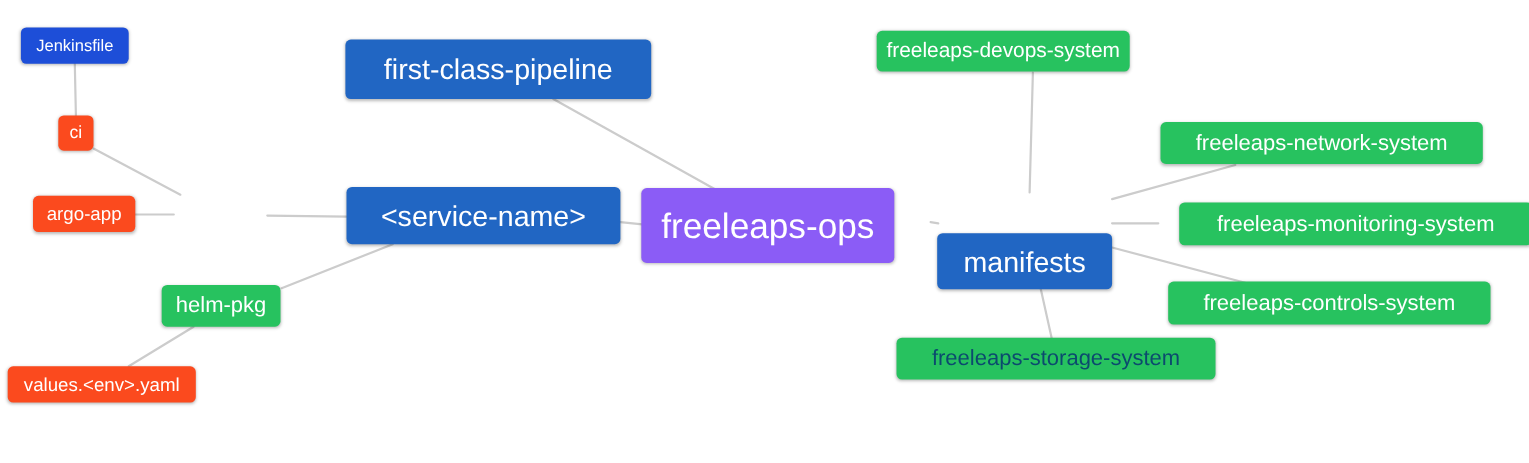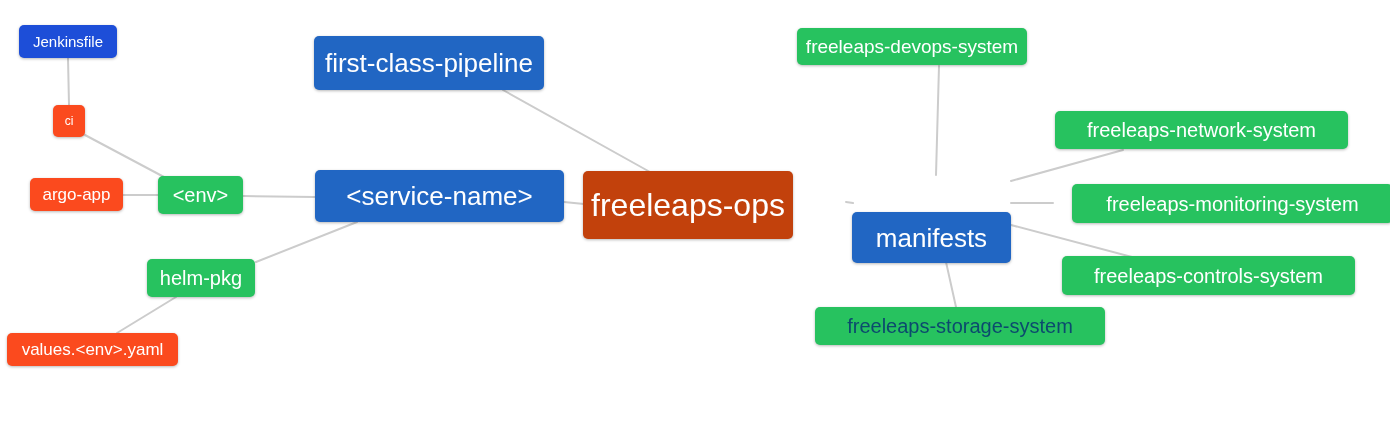--- a/index.html
+++ b/index.html
@@ -60,26 +60,25 @@
       <line x1="503" y1="90" x2="650" y2="172" stroke="#cccccc"></line>
       <line x1="846" y1="202" x2="853" y2="203" stroke="#cccccc"></line>
       <line x1="936" y1="175" x2="939" y2="66" stroke="#cccccc"></line>
       <line x1="1011" y1="181" x2="1123" y2="150" stroke="#cccccc"></line>
       <line x1="1011" y1="203" x2="1053" y2="203" stroke="#cccccc"></line>
       <line x1="1011" y1="225" x2="1132" y2="257" stroke="#cccccc"></line>
       <line x1="938" y1="226" x2="956" y2="307" stroke="#cccccc"></line>
     </svg>
 
   <div class="node" style="left: 19px; top: 25px; width: 98px; height: 33px; font-size: 15px; background: #1d4ed8; color: rgb(255, 255, 255);">Jenkinsfile</div>
-  <div class="node" style="left: 53px; top: 105px; width: 32px; height: 32px; font-size: 12px; background: rgb(251, 74, 30); color: rgb(255, 255, 255);">ci</div>
+  <div class="node" style="left: 53px; top: 105px; width: 32px; height: 32px; font-size: 16px; background: rgb(251, 74, 30); color: rgb(255, 255, 255);">ci</div>
   <div class="node" style="left: 30px; top: 178px; width: 93px; height: 33px; font-size: 17px; background: rgb(251, 74, 30); color: rgb(255, 255, 255);">argo-app</div>
-  <div class="node" style="left: 158px; top: 176px; width: 85px; height: 38px; font-size: 20px; background: rgb(39, 194, 95); color: rgb(255, 255, 255);">&lt;env&gt;</div>
-  <div class="node" style="left: 314px; top: 36px; width: 230px; height: 54px; font-size: 26px; background: rgb(33, 102, 195); color: rgb(255, 255, 255);">first-class-pipeline</div>
+  <div class="node" style="left: 314px; top: 36px; width: 278px; height: 54px; font-size: 26px; background: rgb(33, 102, 195); color: rgb(255, 255, 255);">first-class-pipeline</div>
   <div class="node" style="left: 315px; top: 170px; width: 249px; height: 52px; font-size: 26px; background: rgb(33, 102, 195); color: rgb(255, 255, 255);">&lt;service-name&gt;</div>
-  <div class="node" style="left: 583px; top: 171px; width: 210px; height: 68px; font-size: 32px; background: #c2410c; color: rgb(255, 255, 255);">freeleaps-ops</div>
+  <div class="node" style="left: 583px; top: 171px; width: 230px; height: 68px; font-size: 32px; background: #8b5cf6; color: rgb(255, 255, 255);">freeleaps-ops</div>
   <div class="node" style="left: 852px; top: 175px; width: 159px; height: 51px; font-size: 26px; background: rgb(33, 102, 195); color: rgb(255, 255, 255); margin-top: 37px;">manifests</div>
   <div class="node" style="left: 147px; top: 259px; width: 108px; height: 38px; font-size: 20px; background: rgb(39, 194, 95); color: rgb(255, 255, 255);">helm-pkg</div>
   <div class="node" style="left: 7px; top: 333px; width: 171px; height: 33px; font-size: 17px; background: rgb(251, 74, 30); color: rgb(255, 255, 255);">values.&lt;env&gt;.yaml</div>
   <div class="node" style="left: 797px; top: 28px; width: 230px; height: 37px; font-size: 19px; background: rgb(39, 194, 95); color: rgb(255, 255, 255);">freeleaps-devops-system</div>
   <div class="node" style="left: 1055px; top: 111px; width: 293px; height: 38px; font-size: 20px; background: rgb(39, 194, 95); color: rgb(255, 255, 255);">freeleaps-network-system</div>
   <div class="node" style="left: 1052px; top: 184px; width: 321px; height: 39px; font-size: 20px; background: rgb(39, 194, 95); color: rgb(255, 255, 255); margin-left: 20px;">freeleaps-monitoring-system</div>
   <div class="node" style="left: 1062px; top: 256px; width: 293px; height: 39px; font-size: 20px; background: rgb(39, 194, 95); color: rgb(255, 255, 255);">freeleaps-controls-system</div>
   <div class="node" style="left: 815px; top: 307px; width: 290px; height: 38px; font-size: 20px; background: rgb(39, 194, 95); color: #0c4a6e;">freeleaps-storage-system</div>
 
 </div>

